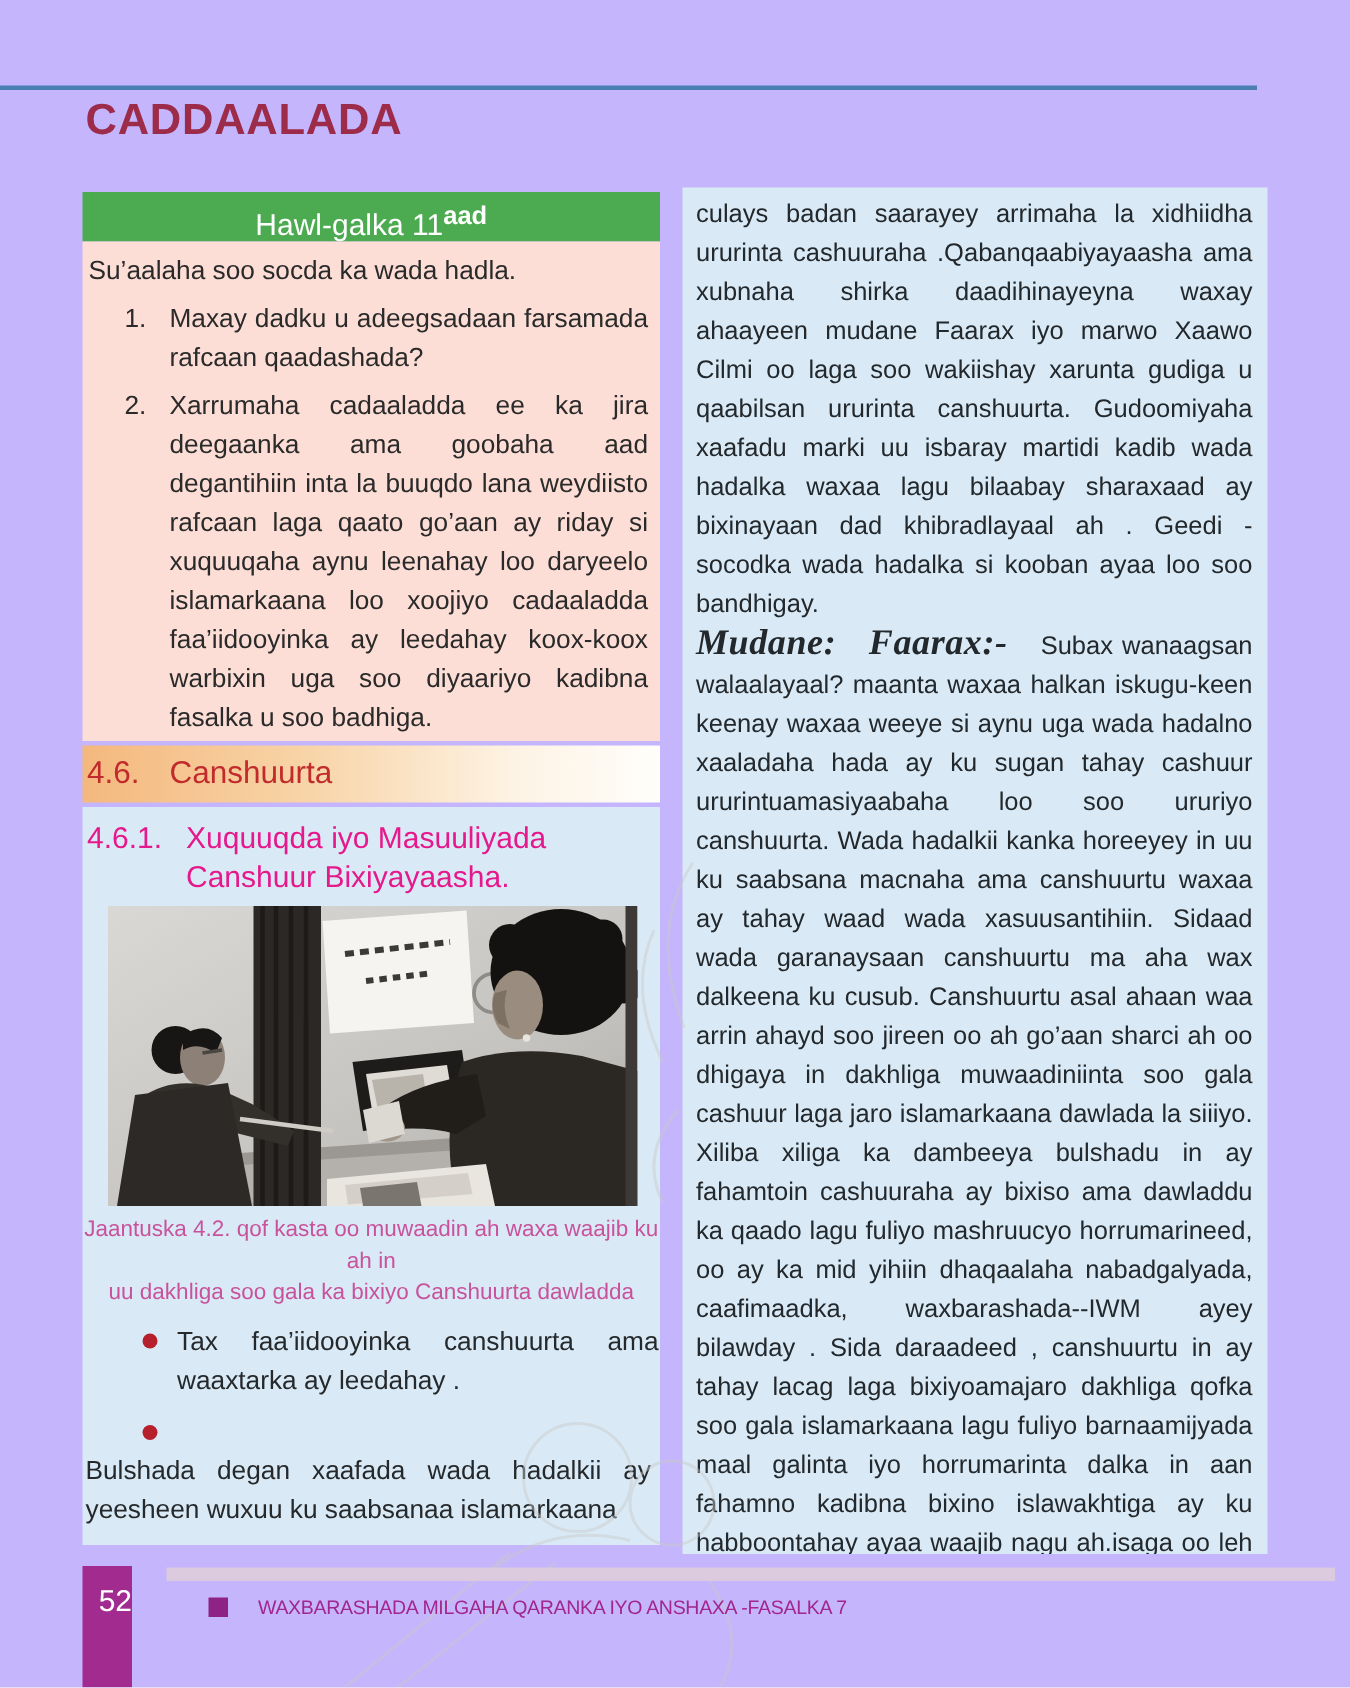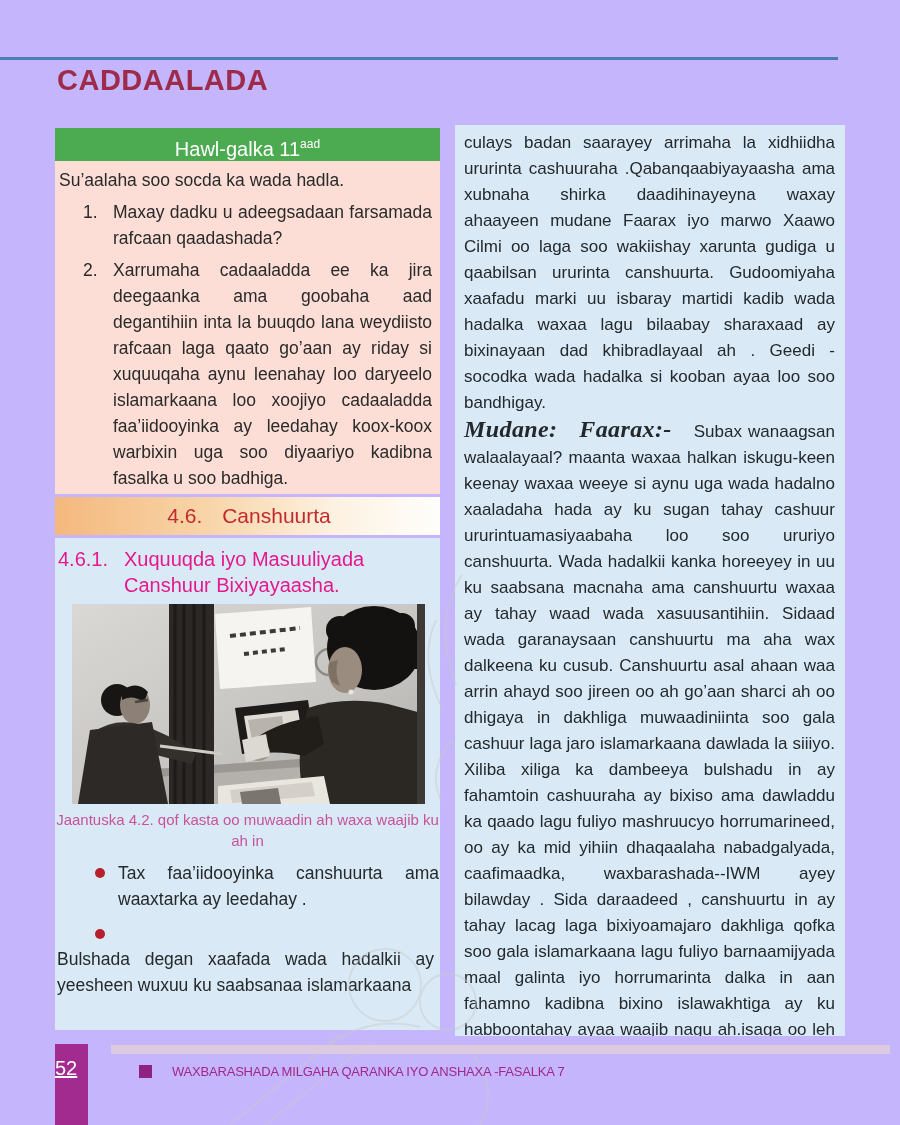--- a/index.html
+++ b/index.html
@@ -10,34 +10,34 @@
   .abs{position:absolute;}
   .top-line{left:0;top:57px;width:838px;height:3px;background:#4b7fb4;}
   .page-title{left:57px;top:64px;font-size:29px;font-weight:bold;letter-spacing:.5px;color:#9d2b4a;}
 
   
   .left-col{left:55px;top:128px;width:385px;}
   .activity-header{
     height:33px;background:#4cab50;color:#ffffff;font-size:20px;
     text-align:center;line-height:32px;
   }
-  .activity-header sup{font-size:12px;}
+  .activity-header sup{font-size:17px;font-weight:bold;}
   .activity-body{
     background:#fcded6;height:333px;box-sizing:border-box;overflow:hidden;
     padding:6px 6px 0 2px;font-size:17.5px;line-height:26px;color:#2a2a2a;
   }
   .intro{margin-left:2px;}
   .q-row{display:flex;margin-top:6px;}
   .q-num{flex:0 0 30px;margin-left:26px;}
   .q-text{flex:1;text-align:justify;padding-right:2px;}
 
   .section-header{
     margin-top:3px;height:38px;display:flex;align-items:center;
     background:linear-gradient(90deg,#f4b87d 0%,#f8d5a9 40%,#fdf3e4 75%,#fffefb 100%);
-    color:#c22b2d;font-size:21px;justify-content:center;
+    color:#c22b2d;font-size:21px;
   }
   .sec-num{flex:0 0 55px;padding-left:3px;}
 
   .blue-box{
     margin-top:3px;background:#d9eaf6;height:492px;box-sizing:border-box;
     overflow:hidden;padding-top:8px;
   }
   .subsection{display:flex;color:#e5198c;font-size:20px;line-height:26px;justify-content:flex-end;}
   .sub-num{flex:0 0 66px;padding-left:3px;}
   .sub-title{flex:1;padding-right:28px;}
@@ -56,21 +56,21 @@
   }
   .right-col p{margin:0;}
   .speaker{
     font-family:"Liberation Serif", serif;font-style:italic;font-weight:bold;
     font-size:24px;letter-spacing:.4px;word-spacing:14px;margin-right:22px;
   }
 
   
   .page-num{
     left:55px;top:1044px;width:33px;height:81px;background:#a22b8f;color:#ffffff;
-    font-size:20px;text-align:left;padding-top:13px;box-sizing:border-box;text-decoration:underline;
+    font-size:20px;text-align:right;padding-top:13px;box-sizing:border-box;
   }
   .footer-bar{left:111px;top:1045px;width:779px;height:9px;background:#dccadf;}
   .footer-line{left:139px;top:1064px;display:flex;align-items:center;gap:20px;
     color:#a2268b;font-size:13px;letter-spacing:-.2px;}
   .footer-square{width:13px;height:13px;background:#8e2383;}
 
   .watermark{left:0;top:0;pointer-events:none;}
 </style>
 </head>
 <body>
@@ -167,20 +167,21 @@
           <polygon points="146,182 252,172 258,200 146,200" fill="#e9e6e0"></polygon>
           <polygon points="158,186 240,178 243,192 160,199" fill="#d4d0c9"></polygon>
           <polygon points="168,188 206,184 209,200 170,200" fill="#7a756e"></polygon>
         </g>
 
         <rect x="345" y="0" width="8" height="200" fill="#3c3936"></rect>
       </svg>
 
       <div class="caption">
         <div>Jaantuska 4.2. qof kasta oo muwaadin ah waxa waajib ku ah in</div>
+        <div>uu  dakhliga soo gala ka bixiyo Canshuurta dawladda</div>
       </div>
 
       <div class="bullet-row">
         <div class="dot"></div>
         <div class="bullet-text">Tax faa’iidooyinka canshuurta ama waaxtarka ay leedahay .</div>
       </div>
       <div class="bullet-row">
         <div class="dot"></div>
       </div>
 

